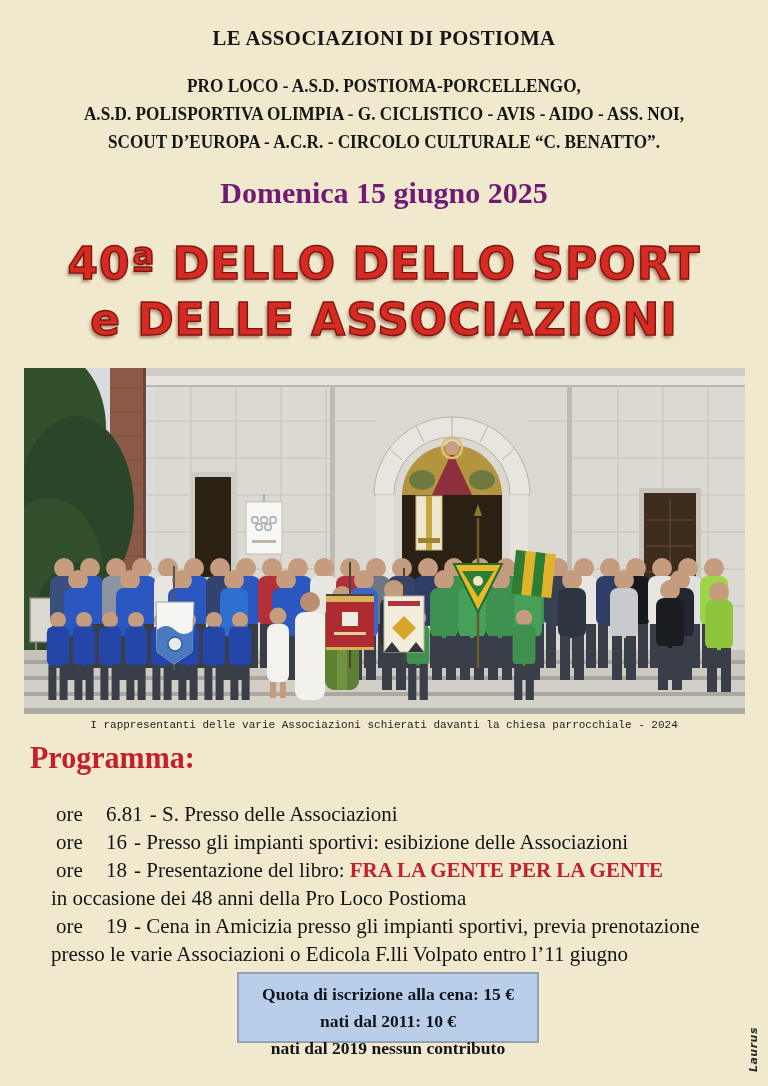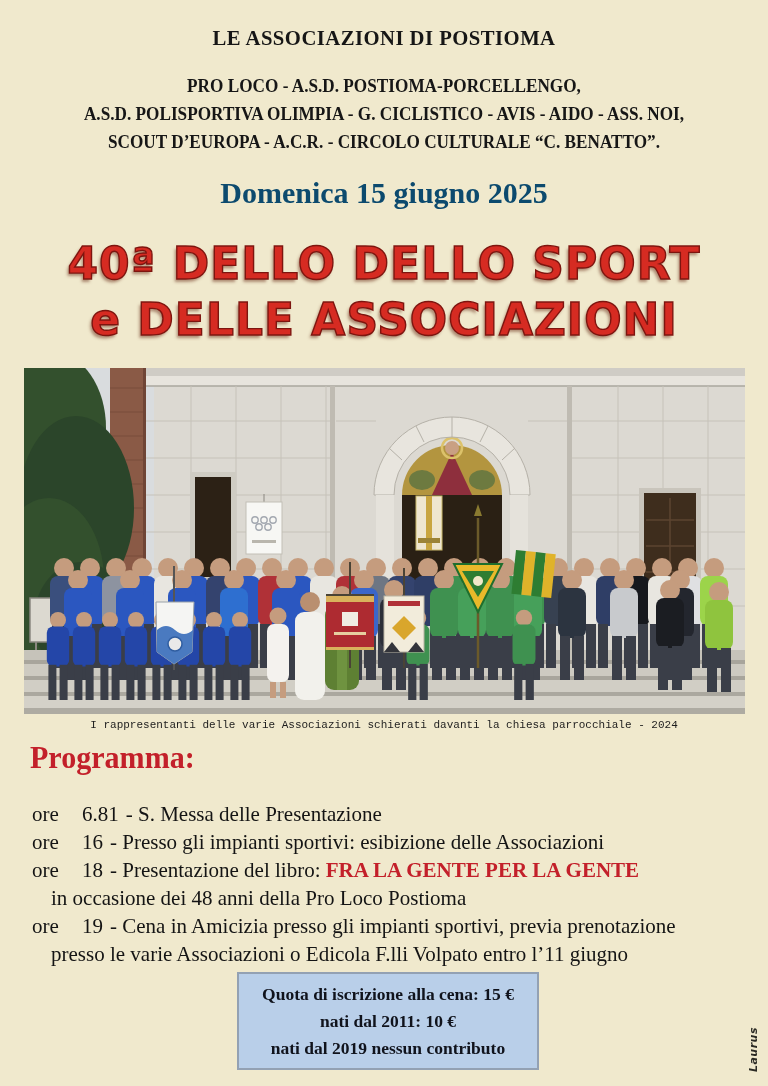--- a/index.html
+++ b/index.html
@@ -13,21 +13,21 @@
     font-size:22px;font-weight:bold;letter-spacing:.5px;
     transform:scaleX(.94);white-space:nowrap;
   }
   .assoc-lines{position:absolute;top:72px;left:0;width:100%;text-align:center;}
   .assoc-line{
     font-size:18.5px;font-weight:bold;line-height:28px;
     transform:scaleX(.93);white-space:nowrap;
   }
   .date-line{
     position:absolute;top:176px;left:0;width:100%;text-align:center;
-    font-size:30px;font-weight:bold;color:#0c4a6e;
+    font-size:30px;font-weight:bold;color:#701a75;
   }
   .event-title{
     position:absolute;top:236px;left:0;width:100%;text-align:center;
     font-family:"DejaVu Sans",sans-serif;font-weight:800;
     font-size:44px;line-height:56px;letter-spacing:1px;
     color:#d62b22;-webkit-text-stroke:1.4px #7d150f;
     text-shadow:-2px 3px 3px rgba(110,50,30,.5);
   }
   .photo-wrap{position:absolute;left:24px;top:368px;width:721px;height:346px;}
   .photo-wrap svg{display:block;}
@@ -39,25 +39,25 @@
     position:absolute;left:30px;top:740px;
     font-size:31px;font-weight:bold;color:#c3202a;
     transform:scaleX(.97);transform-origin:left center;
   }
   .program-list{
     position:absolute;left:0;top:800px;width:100%;
     font-size:21px;line-height:28px;color:#141414;
   }
   .prog-row{padding-left:32px;white-space:nowrap;}
   .prog-row.indent{padding-left:51px;}
-  .prog-ore{display:inline-block;width:50px;}
+  .prog-ore{display:inline-block;width:50px;margin-left:24px;}
   .prog-time{margin-right:7px;}
   .prog-red{color:#c3202a;font-weight:bold;}
   .fee-box{
-    position:absolute;left:237px;top:972px;width:302px;height:98px;
+    position:absolute;left:237px;top:972px;width:302px;height:71px;
     box-sizing:border-box;background:#b9cfe9;border:2px solid #93a1b3;
     text-align:center;font-weight:bold;font-size:17.5px;line-height:27px;
     padding-top:7px;color:#10131c;
   }
   .watermark{
     position:absolute;right:8px;bottom:14px;
     writing-mode:vertical-rl;transform:rotate(180deg);
     font-family:"DejaVu Sans",sans-serif;font-style:italic;font-weight:bold;
     font-size:11px;letter-spacing:.5px;color:#2a2a24;
   }
@@ -345,21 +345,21 @@
       </g>
     </svg>
   </div>
 
   <div class="photo-caption">I rappresentanti delle varie Associazioni schierati davanti la chiesa parrocchiale - 2024</div>
 
   <div class="program-heading">Programma:</div>
 
   <div class="program-list">
     <div class="prog-row">
-      <span class="prog-ore">ore</span><span class="prog-time">6.81</span><span>- S. Messa delle Presentazione</span>
+      <span class="prog-ore">ore</span><span class="prog-time">6.81</span><span>- S. Presso delle Associazioni</span>
     </div>
     <div class="prog-row">
       <span class="prog-ore">ore</span><span class="prog-time">16</span><span>- Presso gli impianti sportivi: esibizione delle Associazioni</span>
     </div>
     <div class="prog-row">
       <span class="prog-ore">ore</span><span class="prog-time">18</span><span>- Presentazione del libro: </span> <span class="prog-red">FRA LA GENTE PER LA GENTE</span>
     </div>
     <div class="prog-row indent">
       <span>in occasione dei 48 anni della Pro Loco Postioma</span>
     </div>

